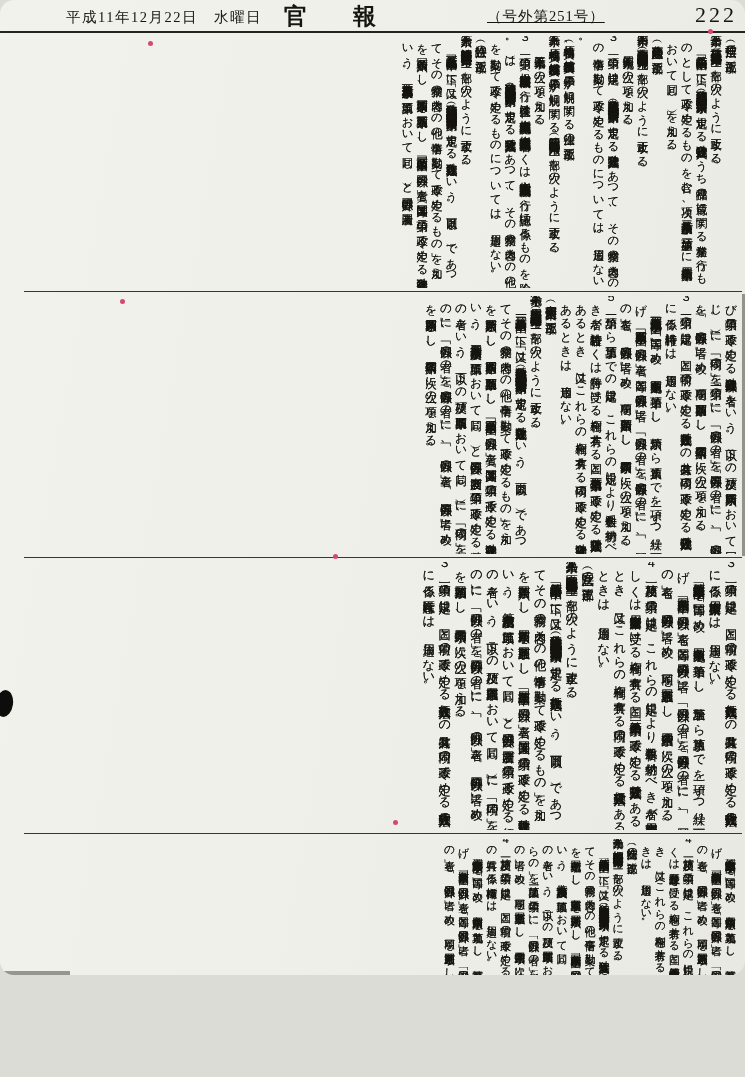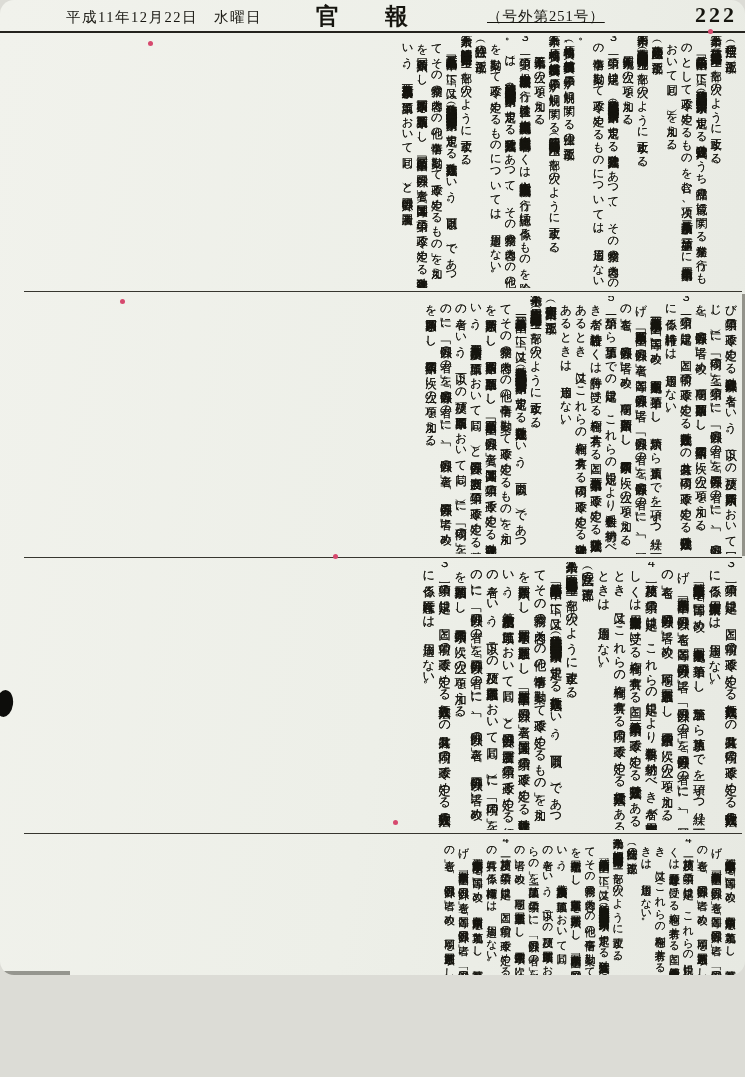--- a/index.html
+++ b/index.html
@@ -11,23 +11,23 @@
   .page{
     position:relative;width:745px;height:975px;overflow:hidden;
     background:linear-gradient(100deg,#f1f2ec 0%,#edefe8 55%,#e7e9e2 100%);
     color:#16150f;
     border-radius:14px;
   }
   .page *{box-sizing:border-box;}
   
   .masthead{position:relative;height:33px;border-bottom:2px solid #24231e;}
   .m-date{position:absolute;left:66px;top:8px;font-size:14.5px;letter-spacing:1.5px;white-space:pre;}
-  .m-title{position:absolute;left:316px;top:1px;font-size:23px;font-weight:bold;letter-spacing:46px;white-space:pre;}
+  .m-title{position:absolute;left:284px;top:1px;font-size:23px;font-weight:bold;letter-spacing:46px;white-space:pre;}
   .m-issue{position:absolute;left:487px;top:7px;font-size:14.5px;letter-spacing:1px;text-decoration:underline;}
-  .m-page{position:absolute;right:8px;top:2px;font-size:22px;letter-spacing:3px;font-weight:700;}
+  .m-page{position:absolute;right:8px;top:2px;font-size:22px;letter-spacing:3px;font-weight:400;}
   
   .band{
     writing-mode:vertical-rl;text-orientation:mixed;
     overflow:hidden;margin-left:26px;width:712px;
     line-break:anywhere;word-break:break-all;
     text-shadow:0 0 0.5px rgba(22,21,15,0.75);
   }
   .band p{margin:0;padding:0;}
   .b1{height:252px;font-size:11.4px;line-height:14.7px;letter-spacing:0.5px;margin-top:3px;}
   .b2{height:258px;font-size:11.7px;line-height:15px;letter-spacing:0.5px;margin-top:4px;}

